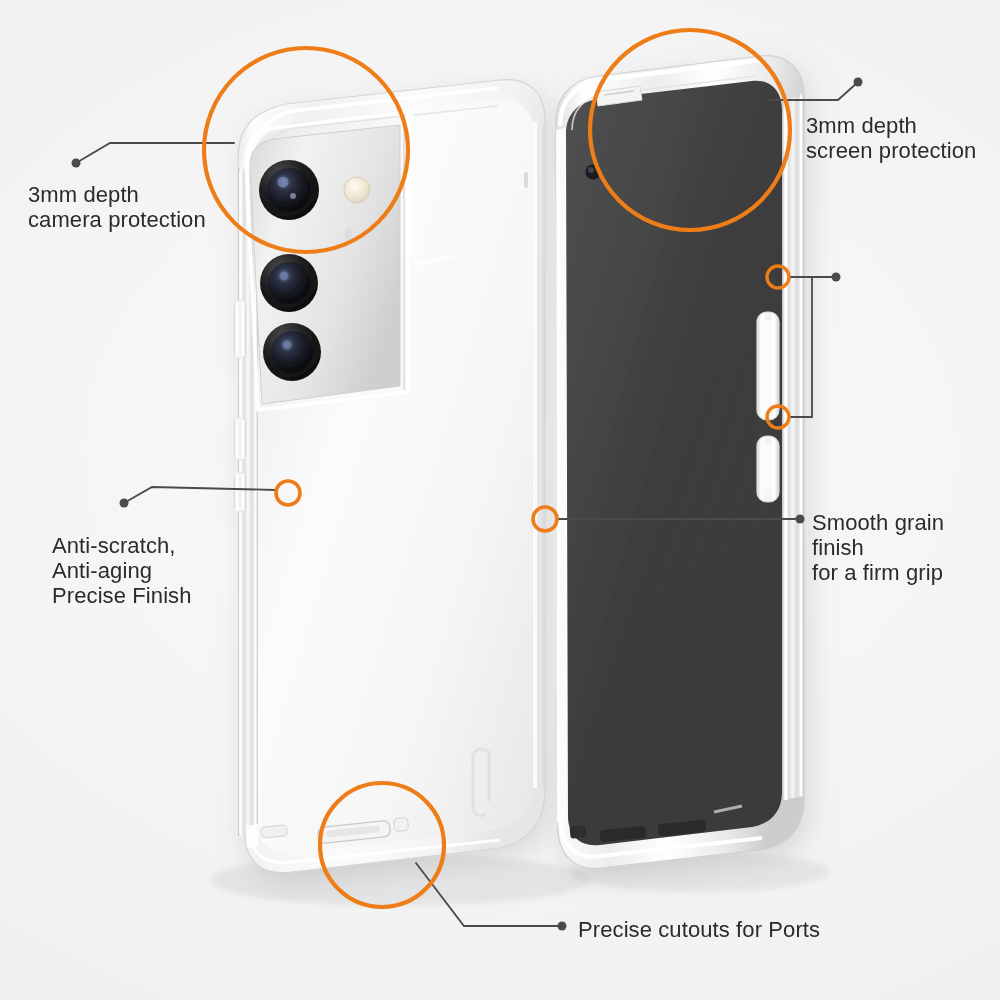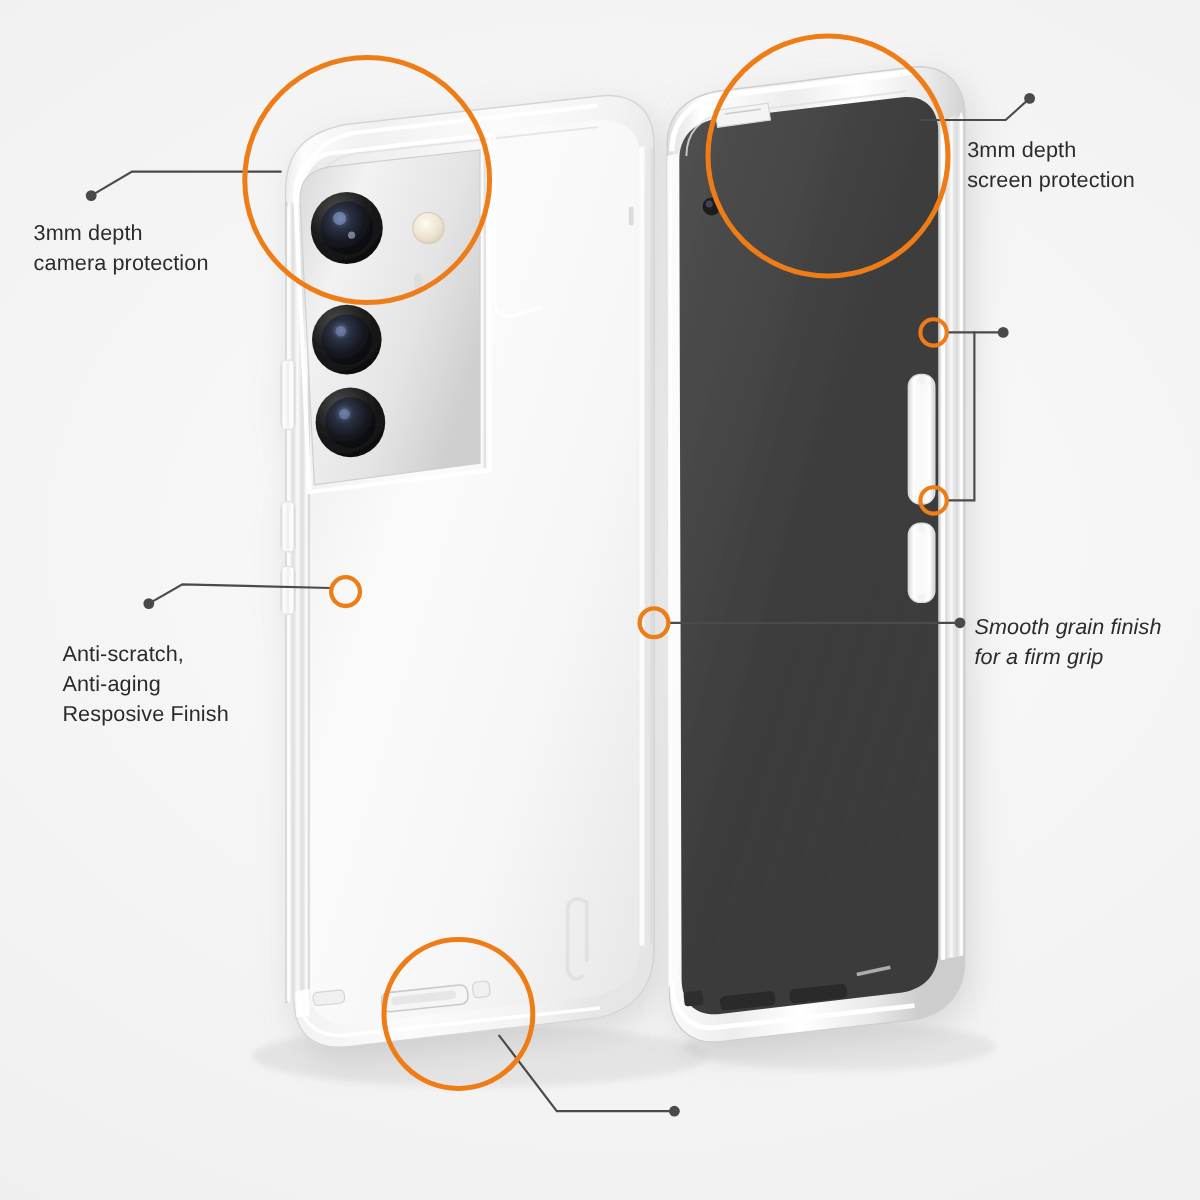--- a/index.html
+++ b/index.html
@@ -15,21 +15,21 @@
     position:absolute;inset:0;
     width:1000px;height:1000px;
     background:
        radial-gradient(120% 90% at 52% 45%, #fbfbfb 0%, #f4f4f4 45%, #efefef 78%, #ebebeb 100%);
   }
   .layer{position:absolute;inset:0;width:1000px;height:1000px;}
   svg.layer{display:block;}
   .calloutText{
     position:absolute;
     color:#2b2b2b;
-    font-size:18px;
+    font-size:22px;
     line-height:25px;
     font-weight:400;
     letter-spacing:.1px;
     white-space:pre-line;
     font-family:"Liberation Sans", sans-serif;
   }
   .calloutText.right{text-align:left;}
   .calloutText.left{text-align:left;}
 </style>
 </head>
@@ -315,19 +315,20 @@
 
   <div class="calloutText left" style="left:28px; top:182px;">3mm depth
 camera protection</div>
 
   <div class="calloutText right" style="left:806px; top:113px;">3mm depth
 screen protection</div>
 
 
   <div class="calloutText left" style="left:52px; top:533px;">Anti-scratch,
 Anti-aging
-Resposive Finish</div>
-
-  <div class="calloutText right" style="left:812px; top:510px;font-style:italic;">Smooth grain finish
+Precise Finish</div>
+
+  <div class="calloutText right" style="left:812px; top:510px;">Smooth grain finish
 for a firm grip</div>
 
+  <div class="calloutText left" style="left:578px; top:917px;">Precise cutouts for Ports</div>
 
 </div>
 
 </body></html>

